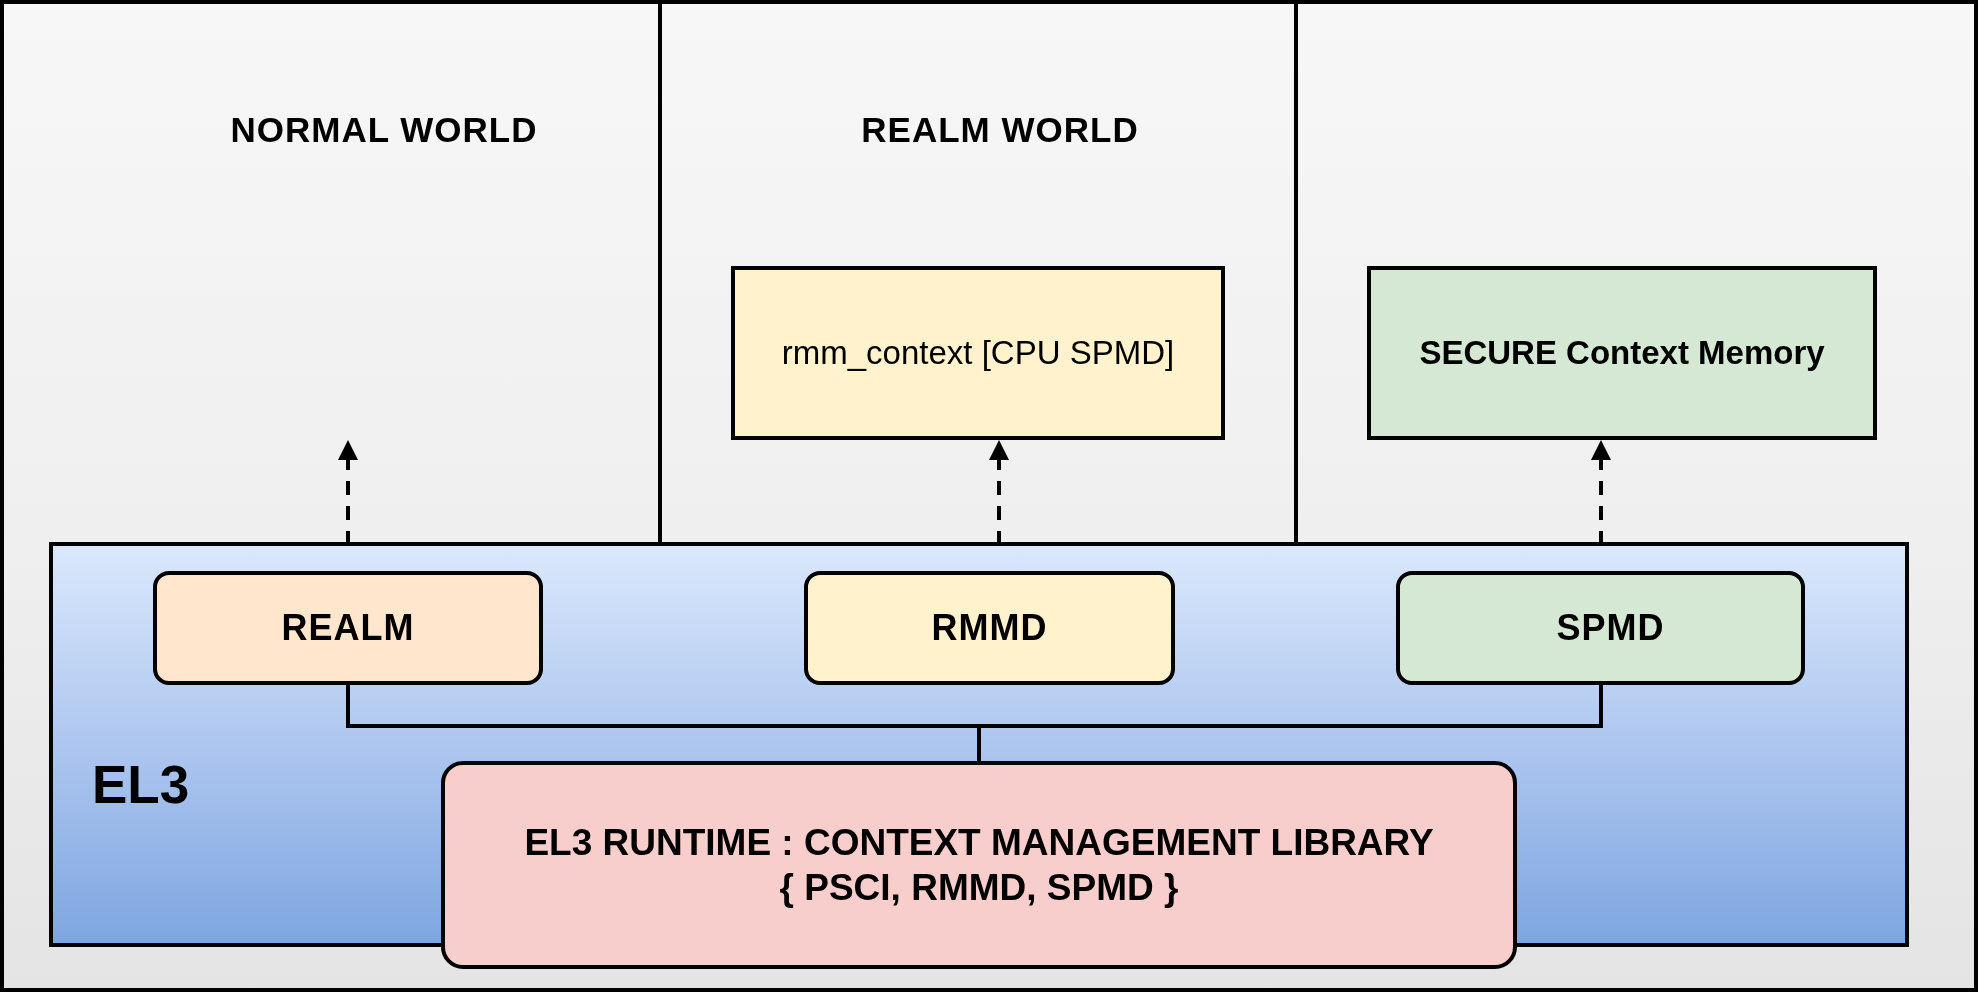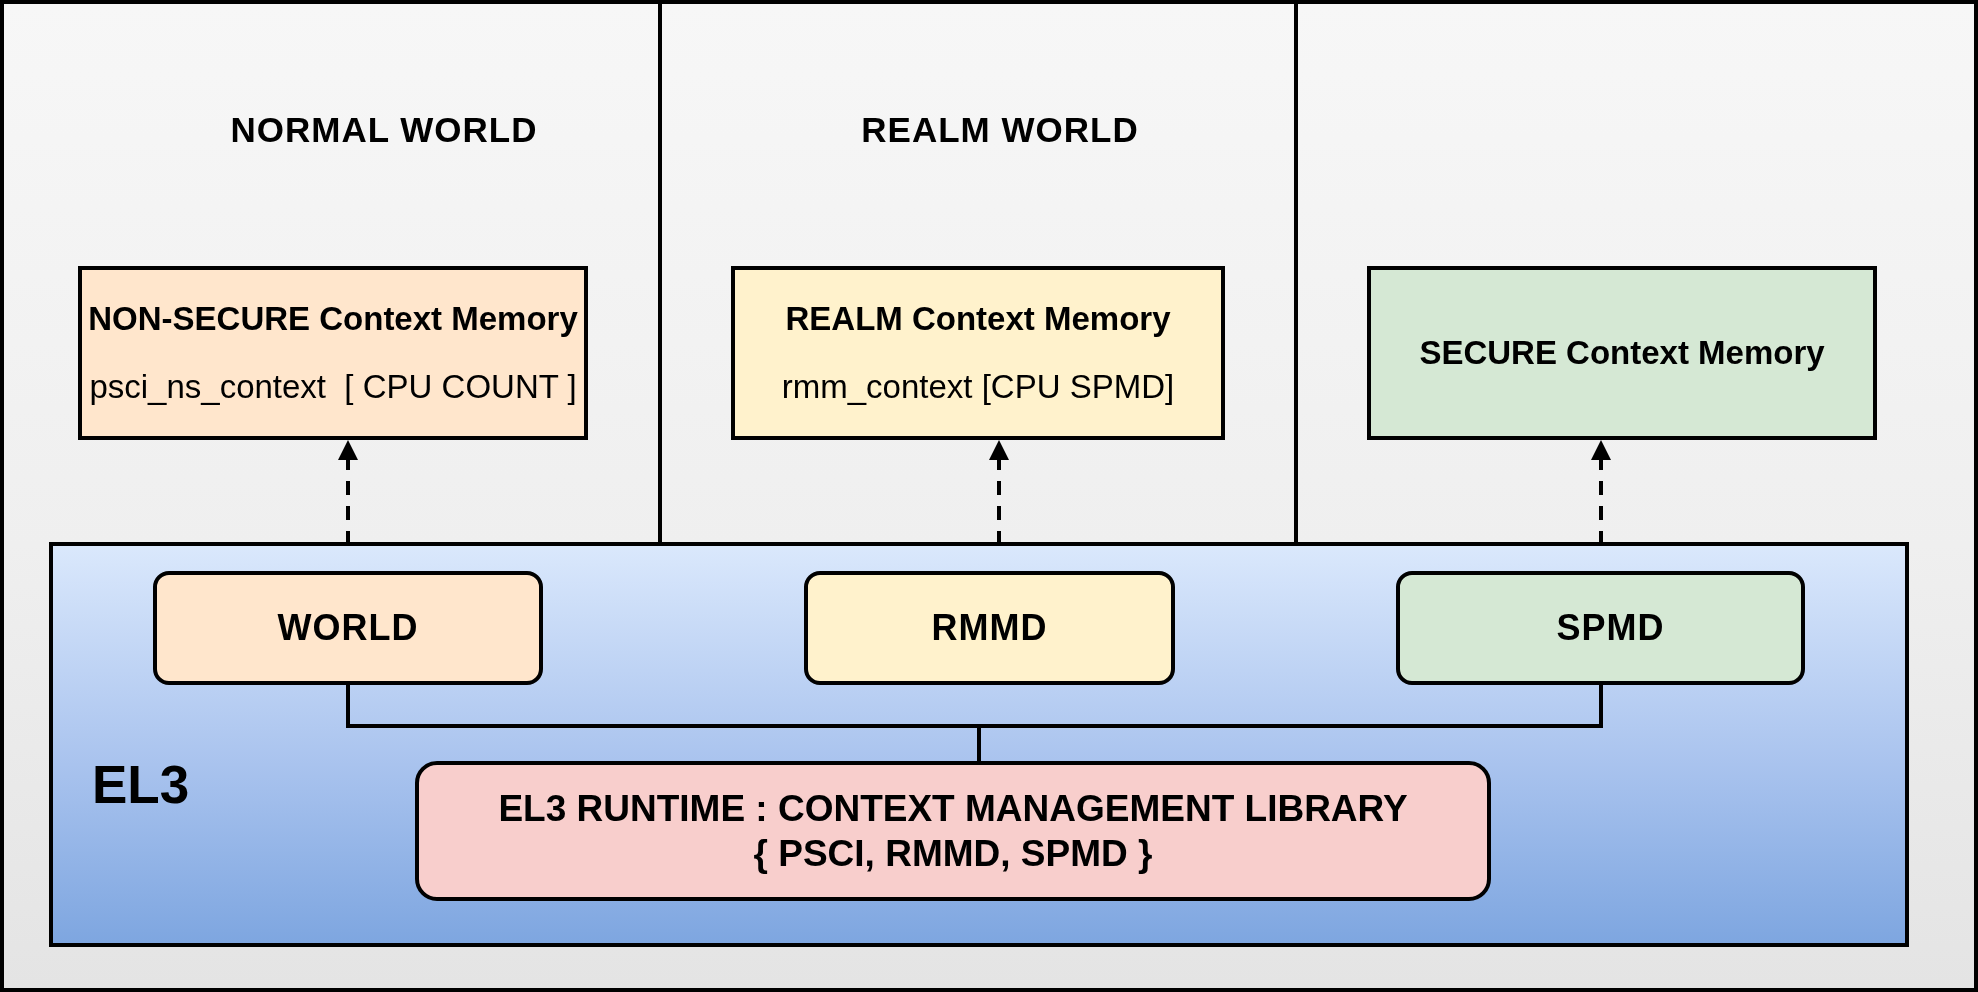--- a/index.html
+++ b/index.html
@@ -77,65 +77,60 @@
 
   
   .conn{position:absolute;background:#000;}
   .conn-stub-left{left:342px;top:679px;width:4px;height:45px;}
   .conn-stub-right{left:1595px;top:679px;width:4px;height:45px;}
   .conn-hline{left:342px;top:720px;width:1257px;height:4px;}
   .conn-drop{left:973px;top:722px;width:4px;height:37px;}
 
   
   .runtime-box{
-    position:absolute;left:411px;top:757px;width:1076px;height:140px;box-sizing:border-box;
+    position:absolute;left:437px;top:757px;width:1076px;height:208px;box-sizing:border-box;
     border:4px solid #000;border-radius:22px;background:#F8CECC;
     display:flex;flex-direction:column;justify-content:center;align-items:center;
     text-align:center;
   }
   .runtime-box .rt-line{font-size:37px;font-weight:bold;line-height:45px;white-space:pre;}
 </style>
 </head>
 <body>
 
 <div class="canvas">
 
   <div class="divider d1"></div>
   <div class="divider d2"></div>
 
   <div class="world-title wt1">NORMAL WORLD</div>
   <div class="world-title wt2">REALM WORLD</div>
 
-  <div class="mem-box mem-ns">
-    <div class="mem-title">NON-SECURE Context Memory</div>
-    <div class="mem-value">psci_ns_context  [ CPU COUNT ]</div>
-  </div>
   <div class="mem-box mem-realm">
-    <div class="mem-title">REALM Context Memory</div>
     <div class="mem-value">rmm_context [CPU SPMD]</div>
   </div>
   <div class="mem-box mem-secure">
     <div class="mem-title">SECURE Context Memory</div>
   </div>
 
   <div class="varrow va1">
       <div class="dash"></div>
     </div>
   <div class="varrow va2">
       <div class="dash"></div>
     </div>
   <div class="varrow va3">
       <div class="dash"></div>
     </div>
 
   <div class="el3-box"></div>
   <div class="el3-label">EL3</div>
 
   <div class="module-box mod-psci">
-    <span>WORLD</span>
+    <span>REALM</span>
   </div>
   <div class="module-box mod-rmmd">
     <span>RMMD</span>
   </div>
   <div class="module-box mod-spmd">
     <span>SPMD</span>
   </div>
 
   <div class="conn conn-stub-left"></div>
   <div class="conn conn-stub-right"></div>

